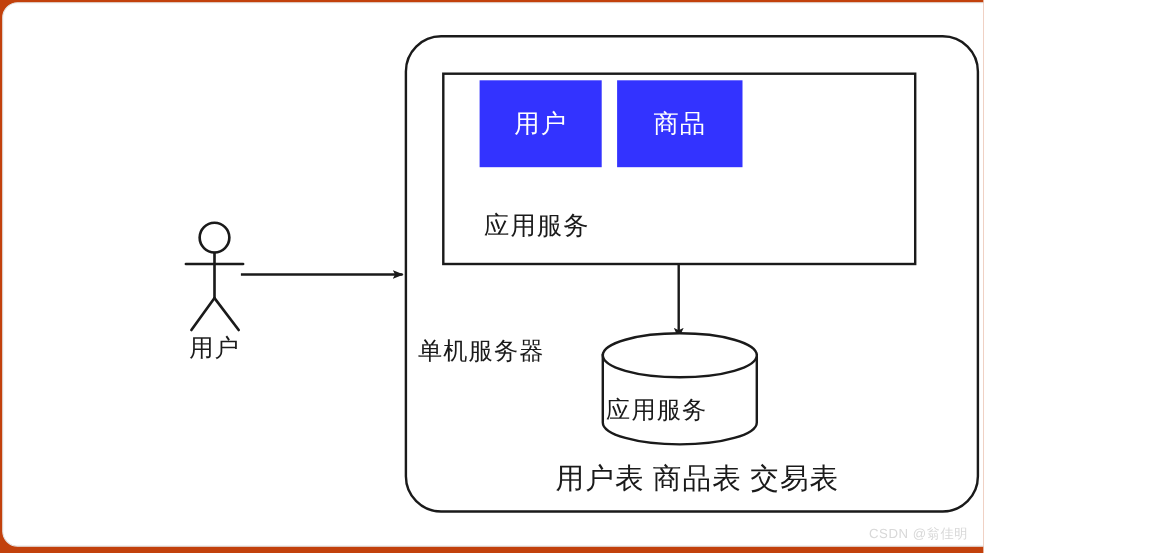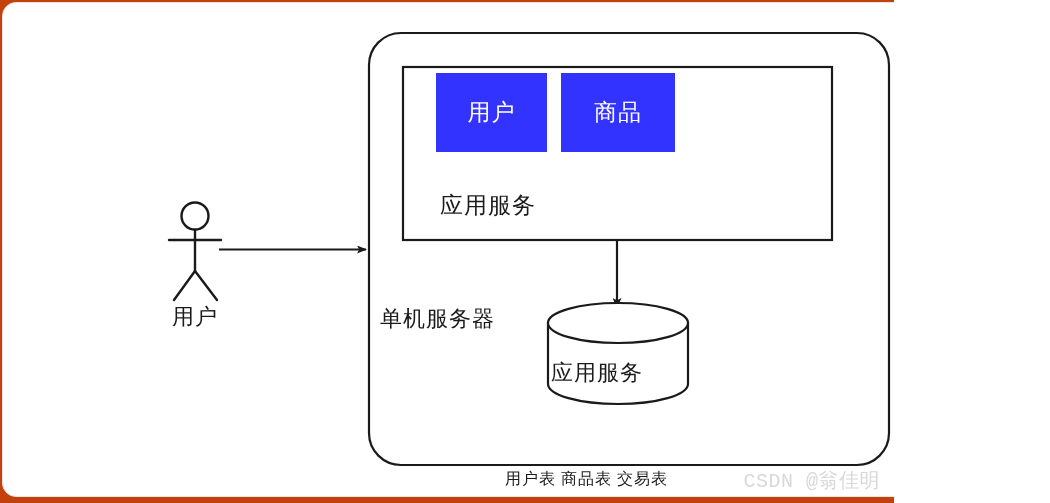--- a/index.html
+++ b/index.html
@@ -78,31 +78,30 @@
   }
   #db-label {
     left: 551px;
     top: 362px;
     font-size: 22px;
     letter-spacing: 1px;
   }
   #tables-label {
     left: 505px;
     top: 423px;
-    font-size: 16px;
+    font-size: 26px;
     letter-spacing: 1px;
-    margin-top: 48px;
   }
   #watermark {
     position: absolute;
     right: 14px;
     bottom: 9px;
-    font-size: 20px;
+    font-size: 12px;
     color: #d8d8d8;
-    font-family: Liberation Mono, monospace;
+    font-family: Liberation Sans, sans-serif;
     white-space: nowrap;
     letter-spacing: 0.5px;
   }
 </style>
 </head>
 <body>
 
 <div id="canvas">
 
   <div id="canvas-frame"></div>

